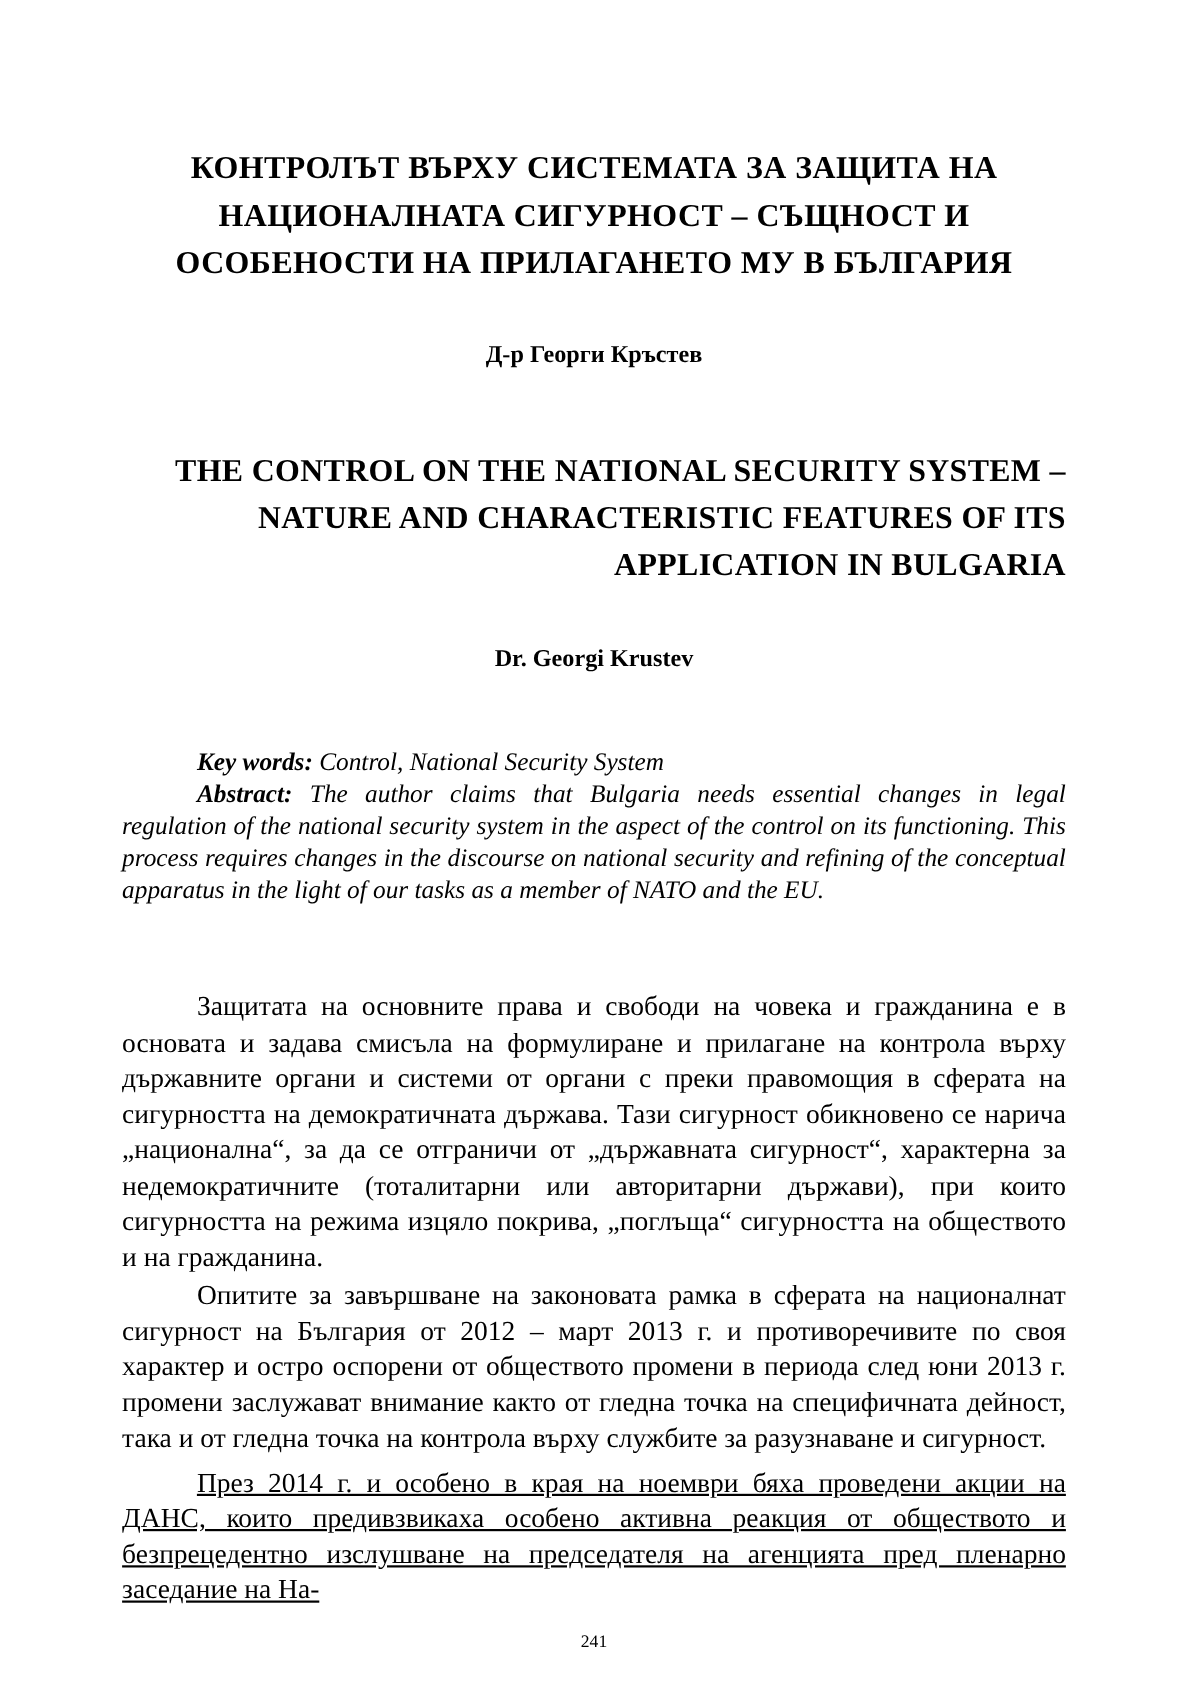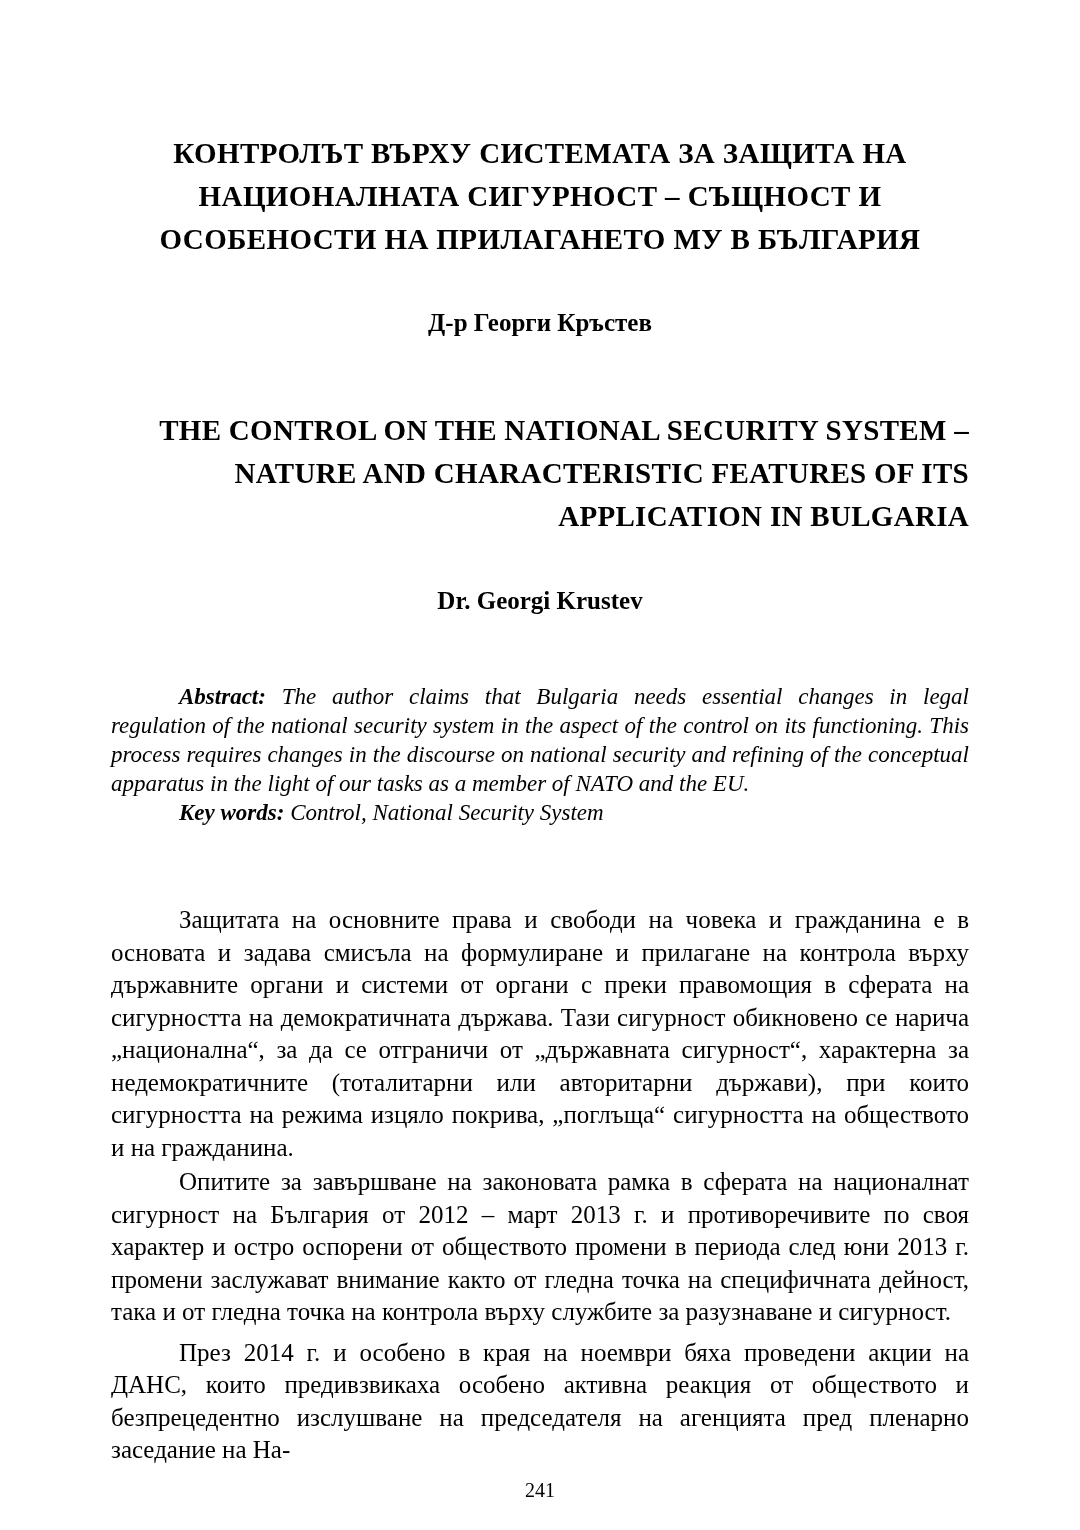--- a/index.html
+++ b/index.html
@@ -19,21 +19,21 @@
     overflow: hidden;
   }
   .title-bg {
     font-size: 29px;
     font-weight: bold;
     text-align: center;
     line-height: 1.48;
     letter-spacing: 0.4px;
   }
   .author {
-    font-size: 25px;
+    font-size: 22px;
     font-weight: bold;
     text-align: center;
   }
   .author-bg { margin-top: 48px; }
   .title-en {
     font-size: 29px;
     font-weight: bold;
     text-align: right;
     line-height: 1.48;
     letter-spacing: 0.3px;
@@ -51,46 +51,46 @@
   .bi { font-weight: bold; font-style: italic; }
   .body {
     margin-top: 76px;
     font-size: 25px;
     line-height: 1.3;
     text-align: justify;
   }
   .body p { text-indent: 68px; }
   .body p + p { margin-top: 2px; }
   .heading { font-weight: bold; text-align: left; }
-  .par-3 { margin-top: 8px !important; }
+  .par-3 { margin-top: 8px !important; text-decoration: underline; }
   .page-number {
     position: absolute;
     left: 0;
     right: 0;
     bottom: 28px;
     text-align: center;
-    font-size: 20px;
+    font-size: 16px;
   }
 </style>
 </head>
 <body>
 
 <div class="page">
 
   <h1 class="title-bg">КОНТРОЛЪТ ВЪРХУ СИСТЕМАТА ЗА ЗАЩИТА НА НАЦИОНАЛНАТА СИГУРНОСТ – СЪЩНОСТ И ОСОБЕНОСТИ НА ПРИЛАГАНЕТО МУ В БЪЛГАРИЯ</h1>
 
   <p class="author author-bg">Д-р Георги Кръстев</p>
 
   <h2 class="title-en">THE CONTROL ON THE NATIONAL SECURITY SYSTEM – NATURE AND CHARACTERISTIC FEATURES OF ITS APPLICATION IN BULGARIA</h2>
 
   <p class="author author-en">Dr. Georgi Krustev</p>
 
   <div class="abstract">
+    <p><span class="bi">Key words:</span> <span>Control, National Security System</span></p>
     <p><span class="bi">Abstract:</span> <span>The author claims that Bulgaria needs essential changes in legal regulation of the national security system in the aspect of the control on its functioning. This process requires changes in the discourse on national security and refining of the conceptual apparatus in the light of our tasks as a member of NATO and the EU.</span></p>
-    <p><span class="bi">Key words:</span> <span>Control, National Security System</span></p>
   </div>
 
   <div class="body">
     <p>Защитата на основните права и свободи на човека и гражданина е в основата и задава смисъла на формулиране и прилагане на контрола върху държавните органи и системи от органи с преки правомощия в сферата на сигурността на демократичната държава. Тази сигурност обикновено се нарича „национална“, за да се отграничи от „държавната сигурност“, характерна за недемократичните (тоталитарни или авторитарни държави), при които сигурността на режима изцяло покрива, „поглъща“ сигурността на обществото и на гражданина.</p>
     <p>Опитите за завършване на законовата рамка в сферата на националнат сигурност на България от 2012 – март 2013 г. и противоречивите по своя характер и остро оспорени от обществото промени в периода след юни 2013 г. промени заслужават внимание както от гледна точка на специфичната дейност, така и от гледна точка на контрола върху службите за разузнаване и сигурност.</p>
     <p class="par-3">През 2014 г. и особено в края на ноември бяха проведени акции на ДАНС, които предивзвикаха особено активна реакция от обществото и безпрецедентно изслушване на председателя на агенцията пред пленарно заседание на На-</p>
   </div>
 
   <div class="page-number">241</div>
 

